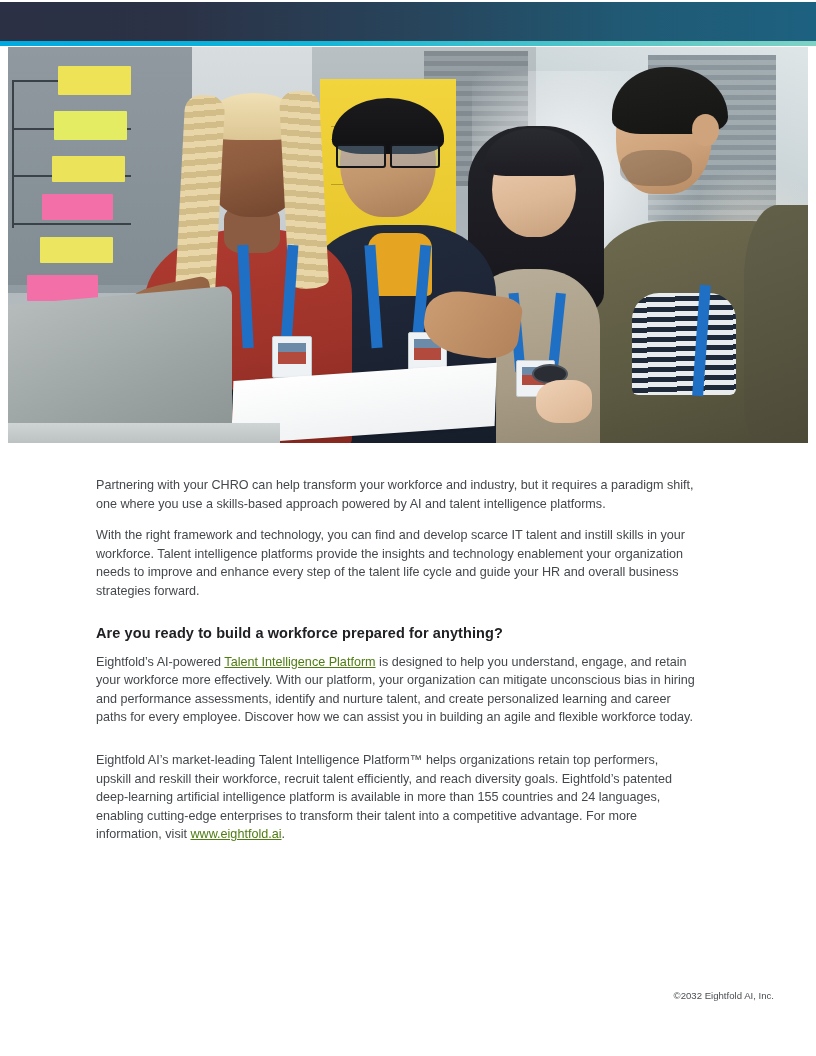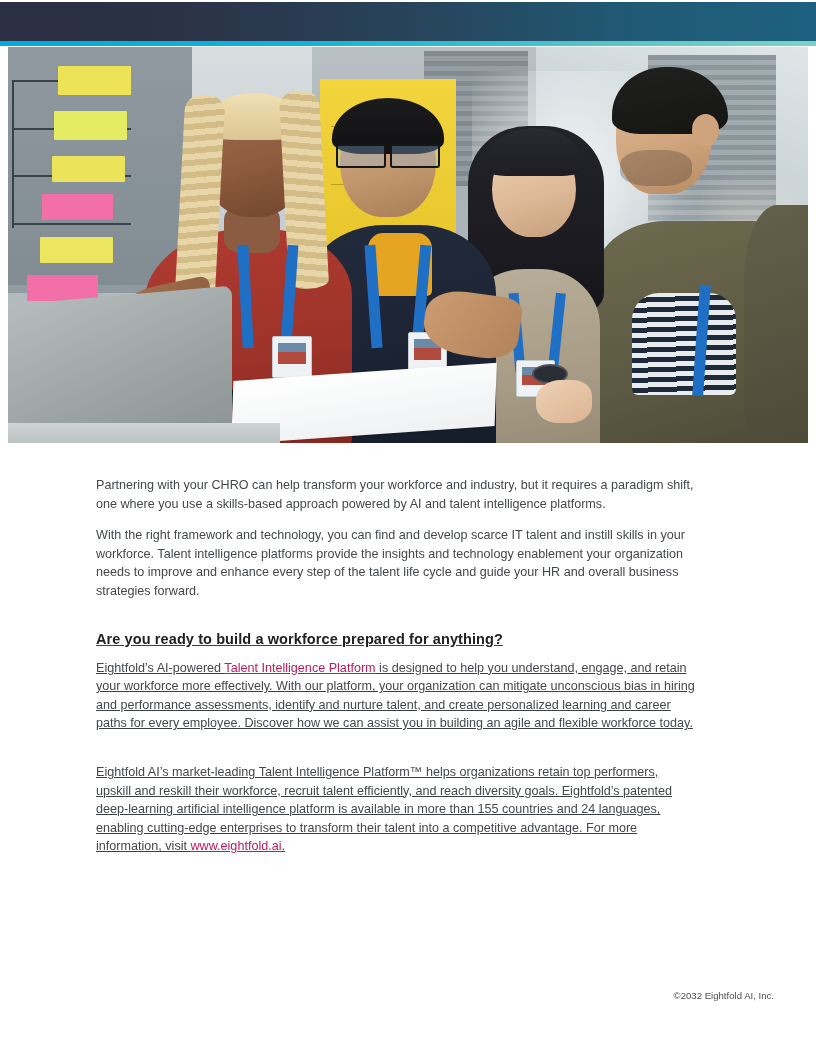--- a/index.html
+++ b/index.html
@@ -310,30 +310,30 @@
     top: 476px;
     width: 600px;
   }
   h2.section-title {
     margin: 0 0 12px 0;
     font-size: 14.5px;
     font-weight: bold;
     color: #202124;
     letter-spacing: .1px;
   }
-  .section + .section { margin-top: 30px; text-decoration: underline; }
+  .section + .section { margin-top: 24px; }
   p.body-text {
     margin: 0 0 13px 0;
     font-size: 12.6px;
     line-height: 18.6px;
     color: #44484c;
   }
   p.body-text:last-child { margin-bottom: 0; }
   a.inline-link {
-    color: #be185d;
+    color: #4d7c0f;
     text-decoration: underline;
   }
 
   
   .footer {
     position: absolute;
     left: 0;
     top: 972px;
     width: 816px;
     height: 50px;

